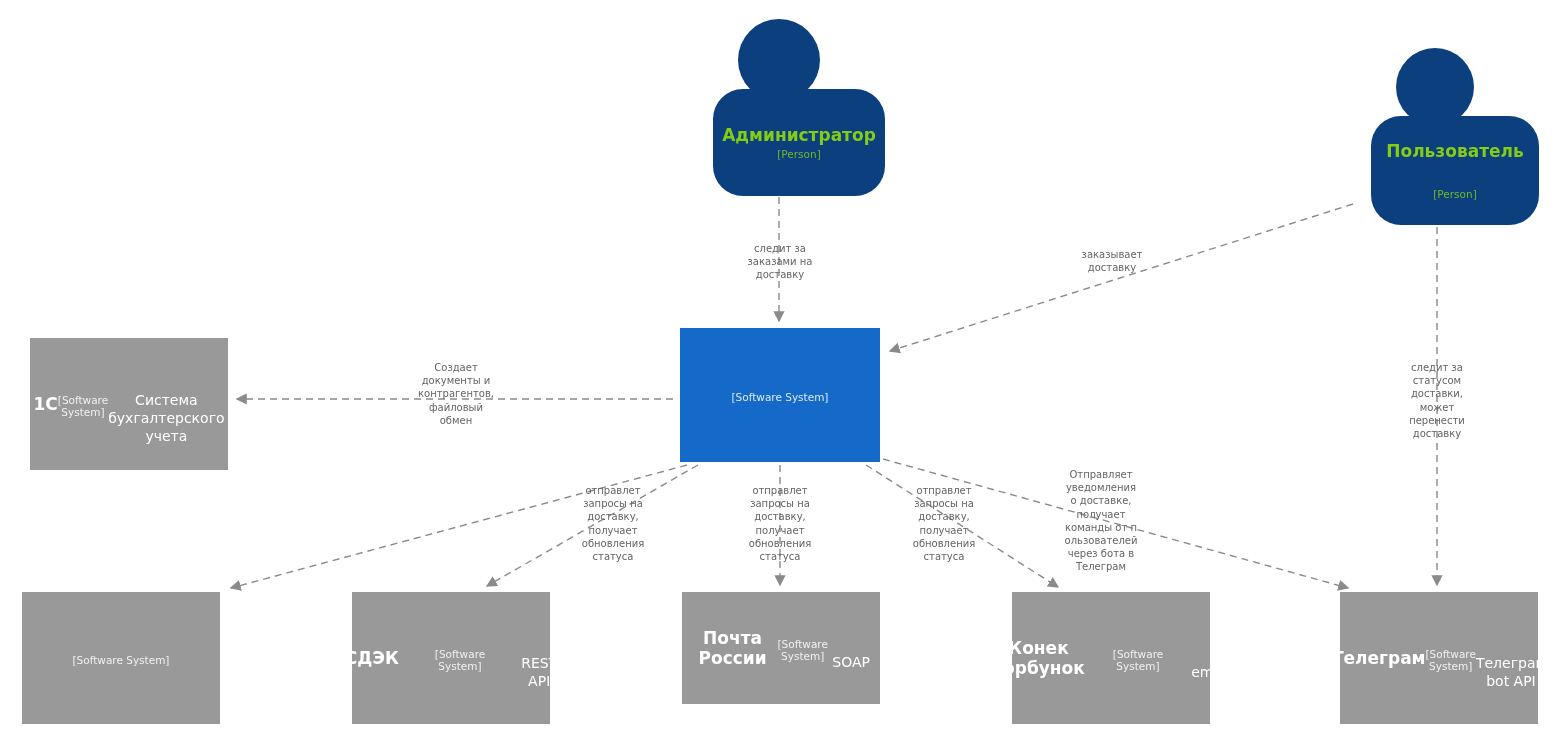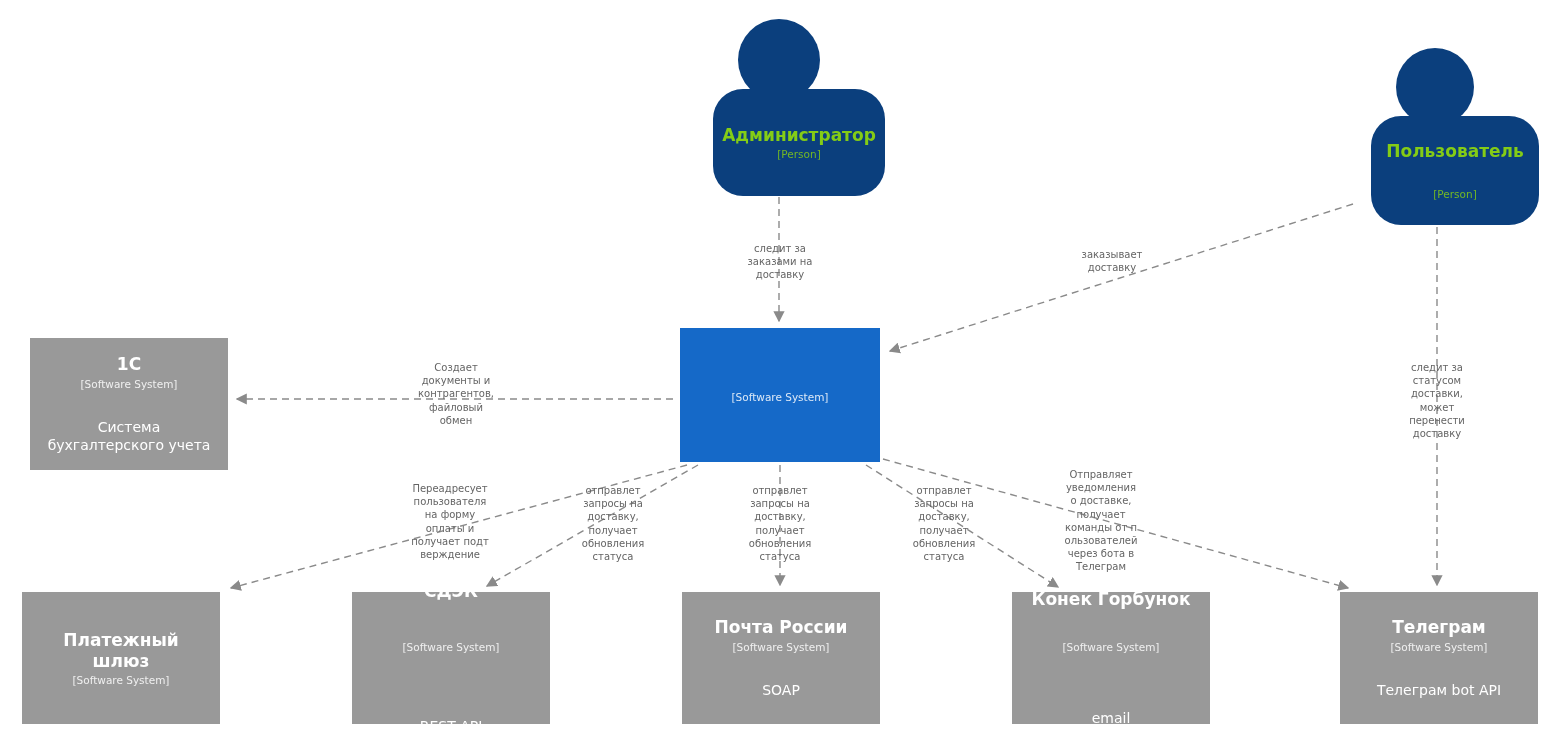--- a/index.html
+++ b/index.html
@@ -37,21 +37,21 @@
     flex-direction: column;
     align-items: center;
     justify-content: center;
     color: #84cc16;
     text-align: center;
     margin-left: 19px;
   }
   .sysbox {
     position: absolute;
     display: flex;
-    flex-direction: column;
+    flex-direction: row;
     align-items: center;
     justify-content: center;
     color: #ffffff;
     text-align: center;
     padding: 17px 10px;
     box-sizing: border-box;
   }
   .sysbox.primary  { background: var(--system-fill, #1168bd); }
   .sysbox.external { background: var(--external-fill, #999999); }
 
@@ -106,31 +106,30 @@
     <div class="node-meta">[Software System]</div>
   </div>
 
   <div class="sysbox external" style="left:30px; top:338px; width:198px; height:132px;">
     <div class="node-title">1С</div>
     <div class="node-meta">[Software System]</div>
     <div class="node-desc">Система бухгалтерского учета</div>
   </div>
 
   <div class="sysbox external" style="left:22px; top:592px; width:198px; height:132px;">
-    <div class="node-title">Платежный шлюз</div>
     <div class="node-meta">[Software System]</div>
   </div>
 
   <div class="sysbox external" style="left:352px; top:592px; width:198px; height:132px;gap:36px;">
     <div class="node-title">СДЭК</div>
     <div class="node-meta">[Software System]</div>
     <div class="node-desc">REST API</div>
   </div>
 
-  <div class="sysbox external" style="left:682px; top:592px; width:198px; height:132px;">
+  <div class="sysbox external" style="left:682px; top:592px; width:198px; height:112px;">
     <div class="node-title">Почта России</div>
     <div class="node-meta">[Software System]</div>
     <div class="node-desc">SOAP</div>
   </div>
 
   <div class="sysbox external" style="left:1012px; top:592px; width:198px; height:132px;gap:28px;">
     <div class="node-title">Конек Горбунок</div>
     <div class="node-meta">[Software System]</div>
     <div class="node-desc">email</div>
   </div>
@@ -144,26 +143,20 @@
   <div class="edge-label" style="left:728px; top:242px; width:104px;">следит за
 заказами на
 доставку</div>
   <div class="edge-label" style="left:1060px; top:248px; width:104px;">заказывает
 доставку</div>
   <div class="edge-label" style="left:404px; top:361px; width:104px;">Создает
 документы и
 контрагентов,
 файловый
 обмен</div>
-  <div class="edge-label" style="left:398px; top:482px; width:104px;">Переадресует
-пользователя
-на форму
-оплаты и
-получает подт
-верждение</div>
   <div class="edge-label" style="left:561px; top:484px; width:104px;">отправлет
 запросы на
 доставку,
 получает
 обновления
 статуса</div>
   <div class="edge-label" style="left:728px; top:484px; width:104px;">отправлет
 запросы на
 доставку,
 получает

